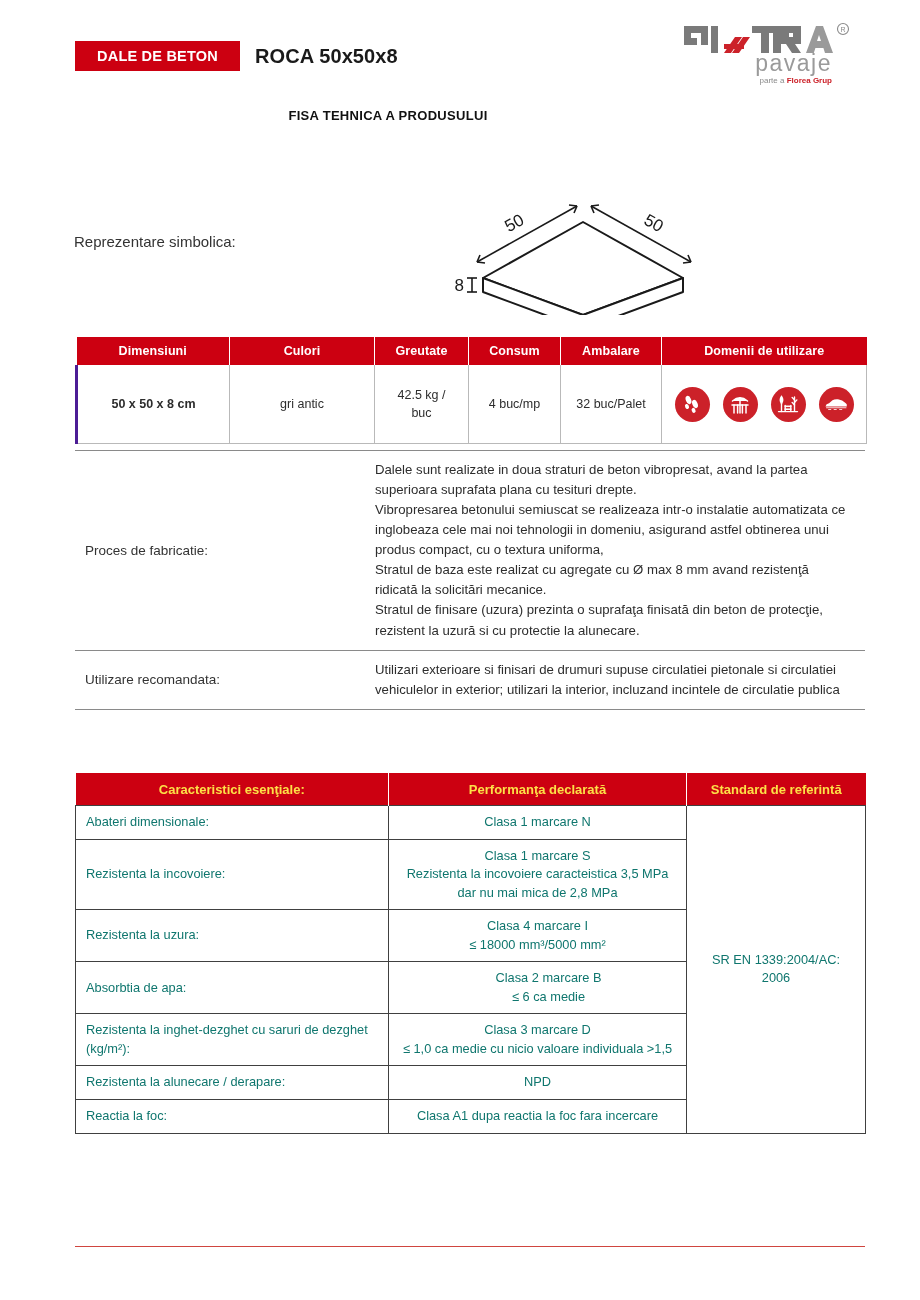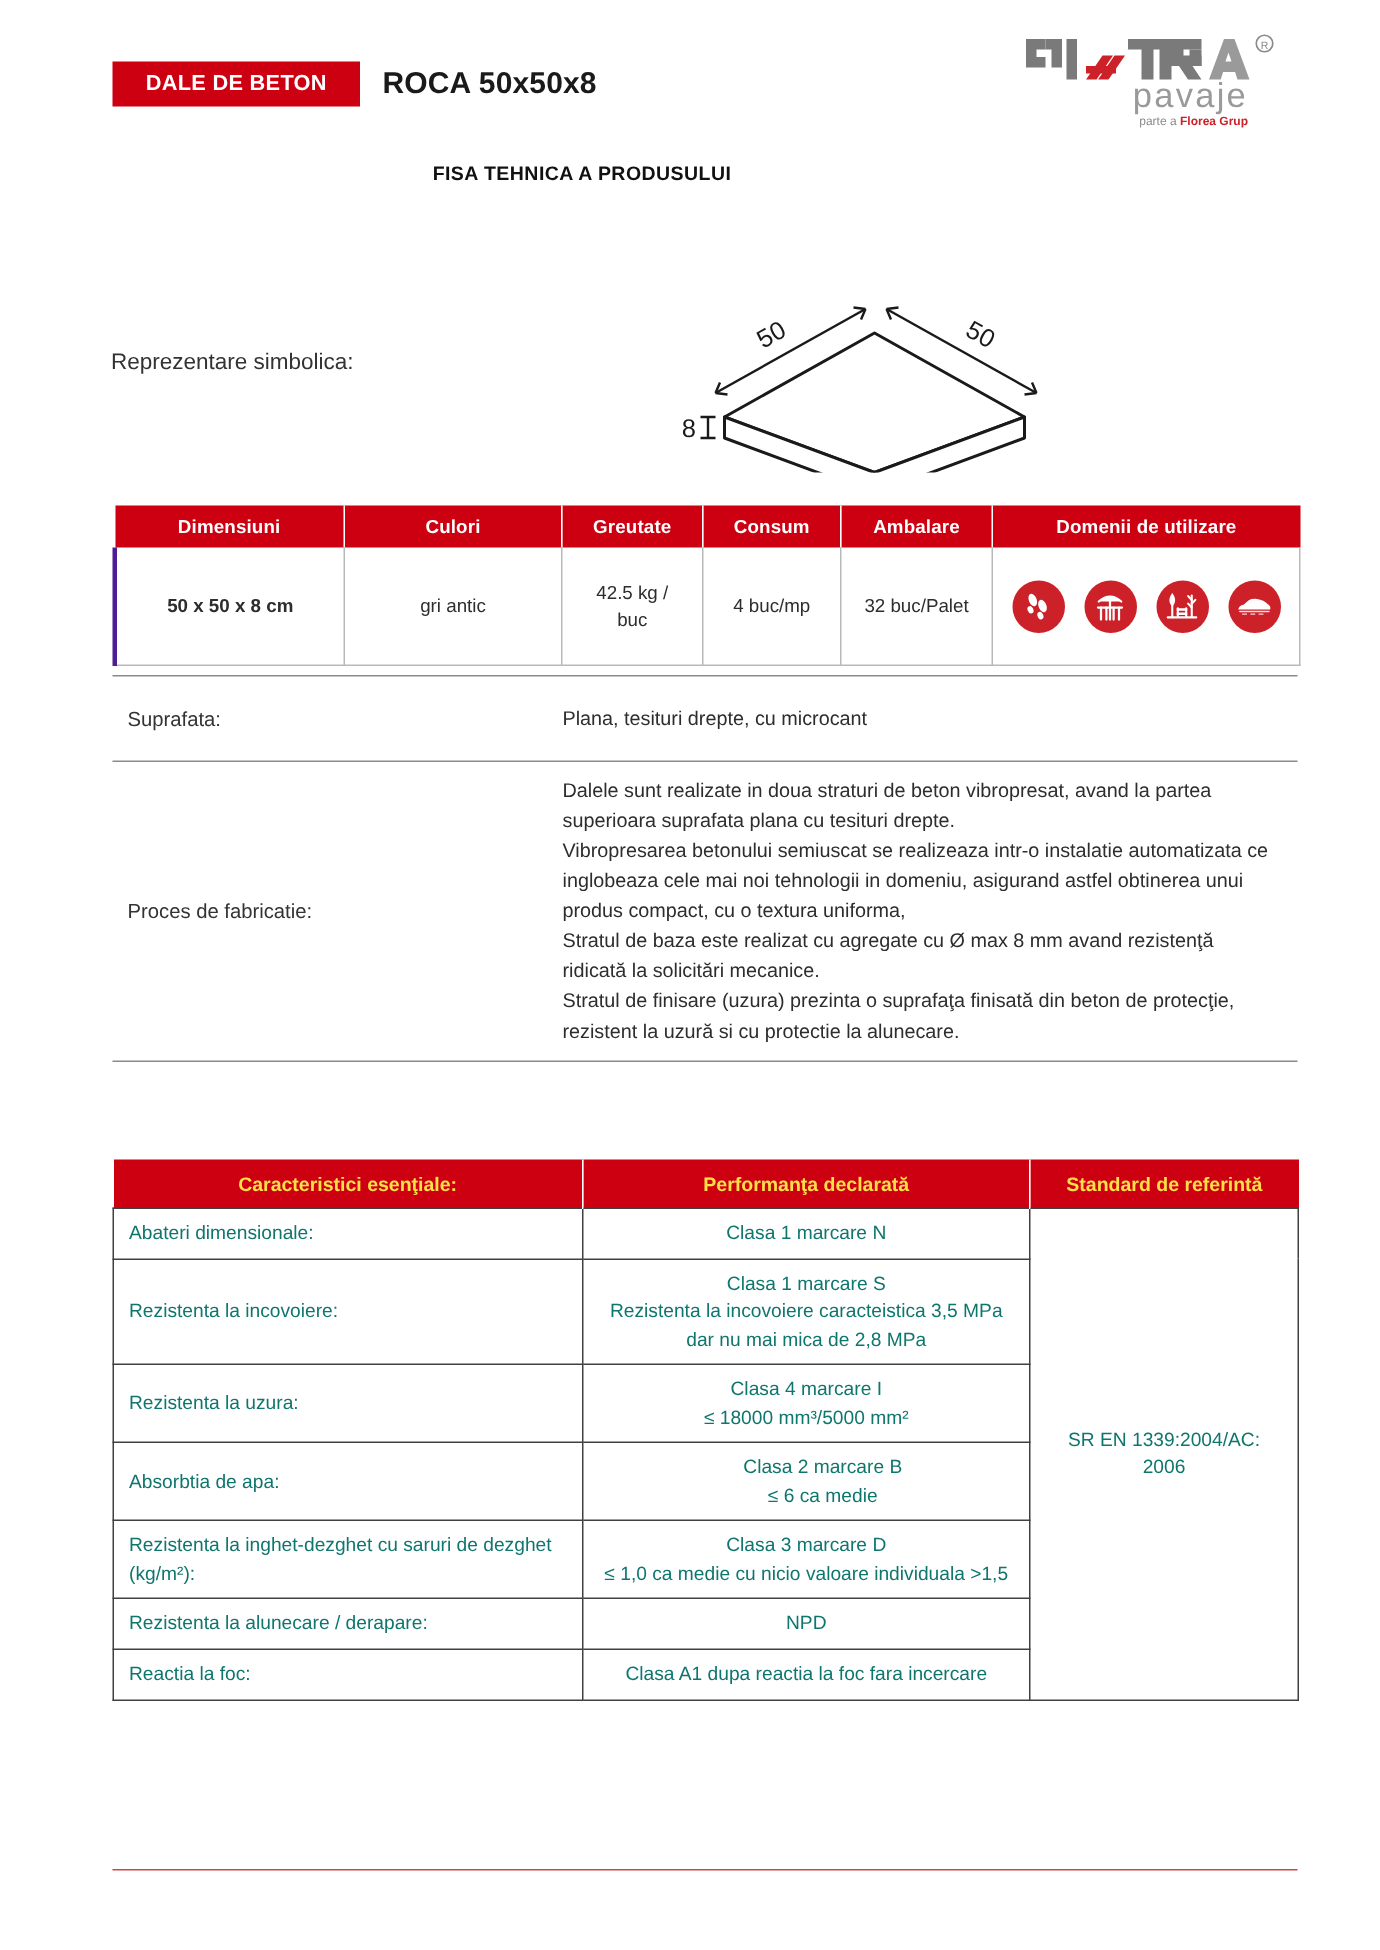--- a/index.html
+++ b/index.html
@@ -395,33 +395,33 @@
             </span>
 
           </div>
         </td>
       </tr>
     </tbody>
   </table>
 
   <div class="info" style="top:450px">
 
-    <div class="info-row">
-      <div class="info-label">Suprafata:</div>
-      <div class="info-value">Plana, tesituri drepte, cu microcant</div>
-    </div>
 
     <div class="info-row">
       <div class="info-label">Proces de fabricatie:</div>
       <div class="info-value" style="white-space:pre-line">Dalele sunt realizate in doua straturi de beton vibropresat, avand la partea superioara suprafata plana cu tesituri drepte.
 Vibropresarea betonului semiuscat se realizeaza intr-o instalatie automatizata ce inglobeaza cele mai noi tehnologii in domeniu, asigurand astfel obtinerea unui produs compact, cu o textura uniforma,
 Stratul de baza este realizat cu agregate cu Ø max 8 mm avand rezistenţă ridicată la solicitări mecanice.
 Stratul de finisare (uzura) prezinta o suprafaţa finisată din beton de protecţie, rezistent la uzură si cu protectie la alunecare.</div>
     </div>
 
+    <div class="info-row">
+      <div class="info-label">Utilizare recomandata:</div>
+      <div class="info-value">Utilizari exterioare si finisari de drumuri supuse circulatiei pietonale si circulatiei vehiculelor in exterior; utilizari la interior, incluzand incintele de circulatie publica</div>
+    </div>
 
   </div>
 
   <table class="t2">
     <colgroup>
       <col style="width:313px">
         <col style="width:298px">
         <col style="width:179px">
     </colgroup>
     <thead>

